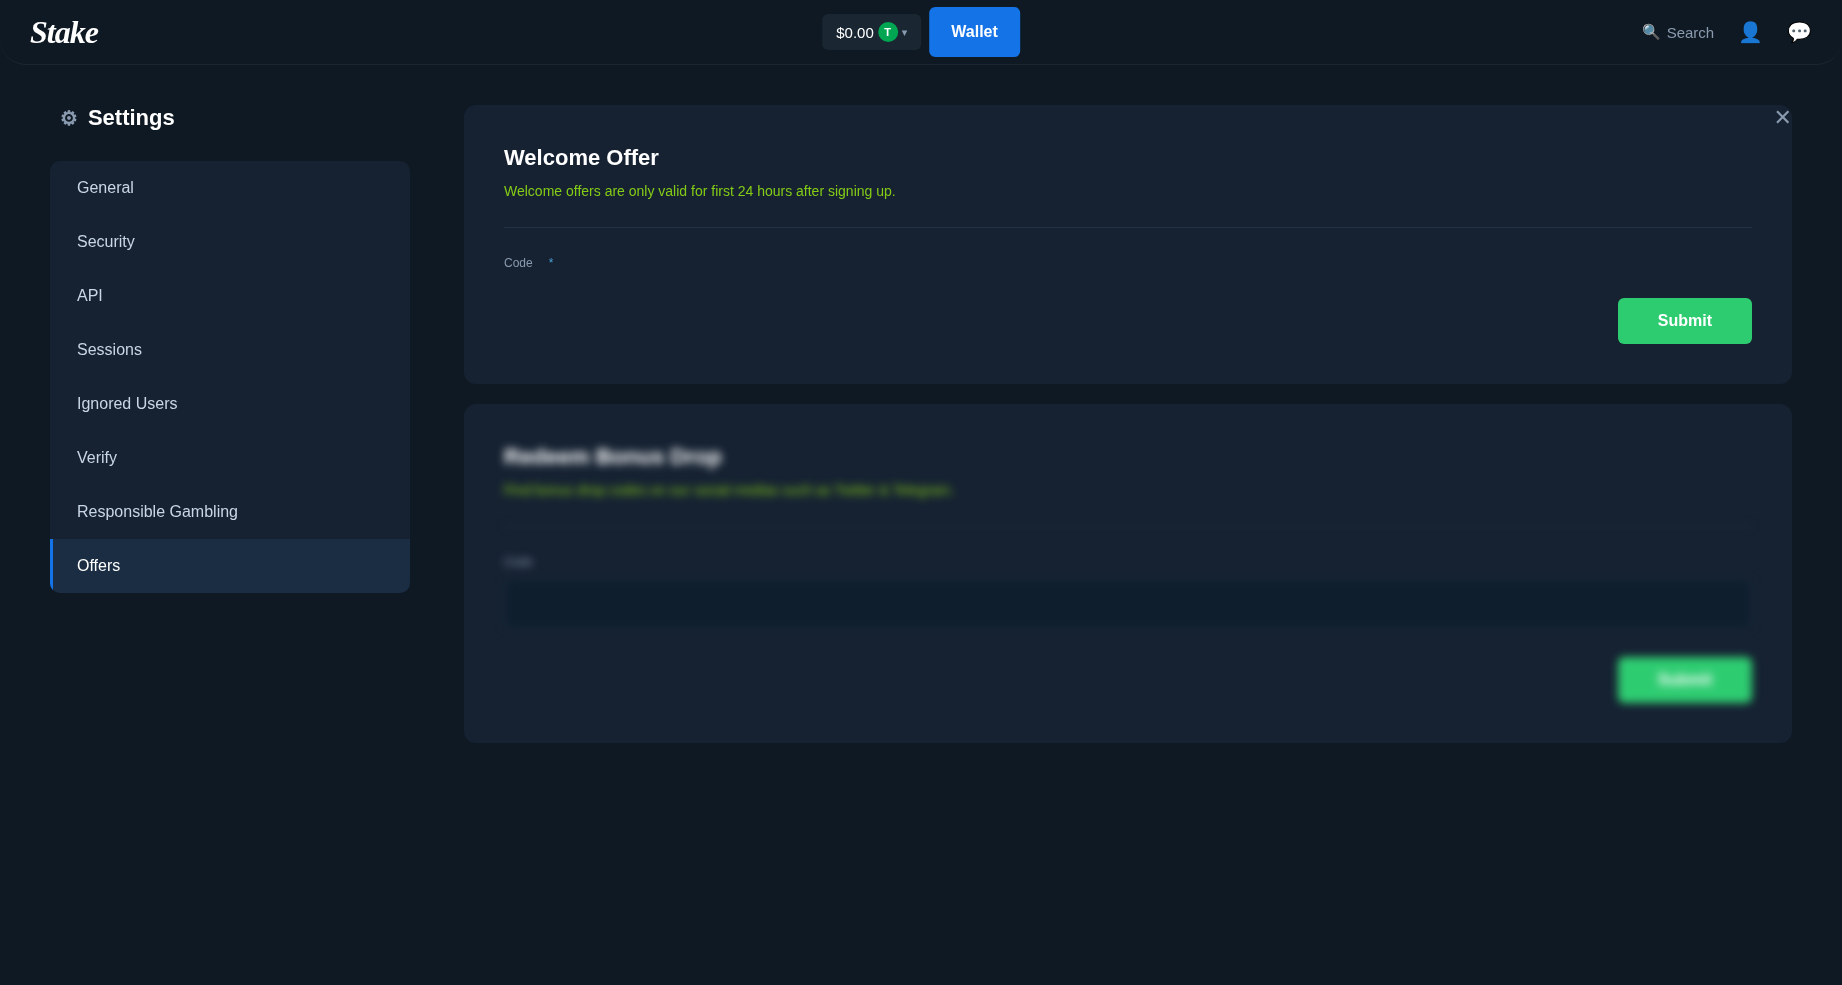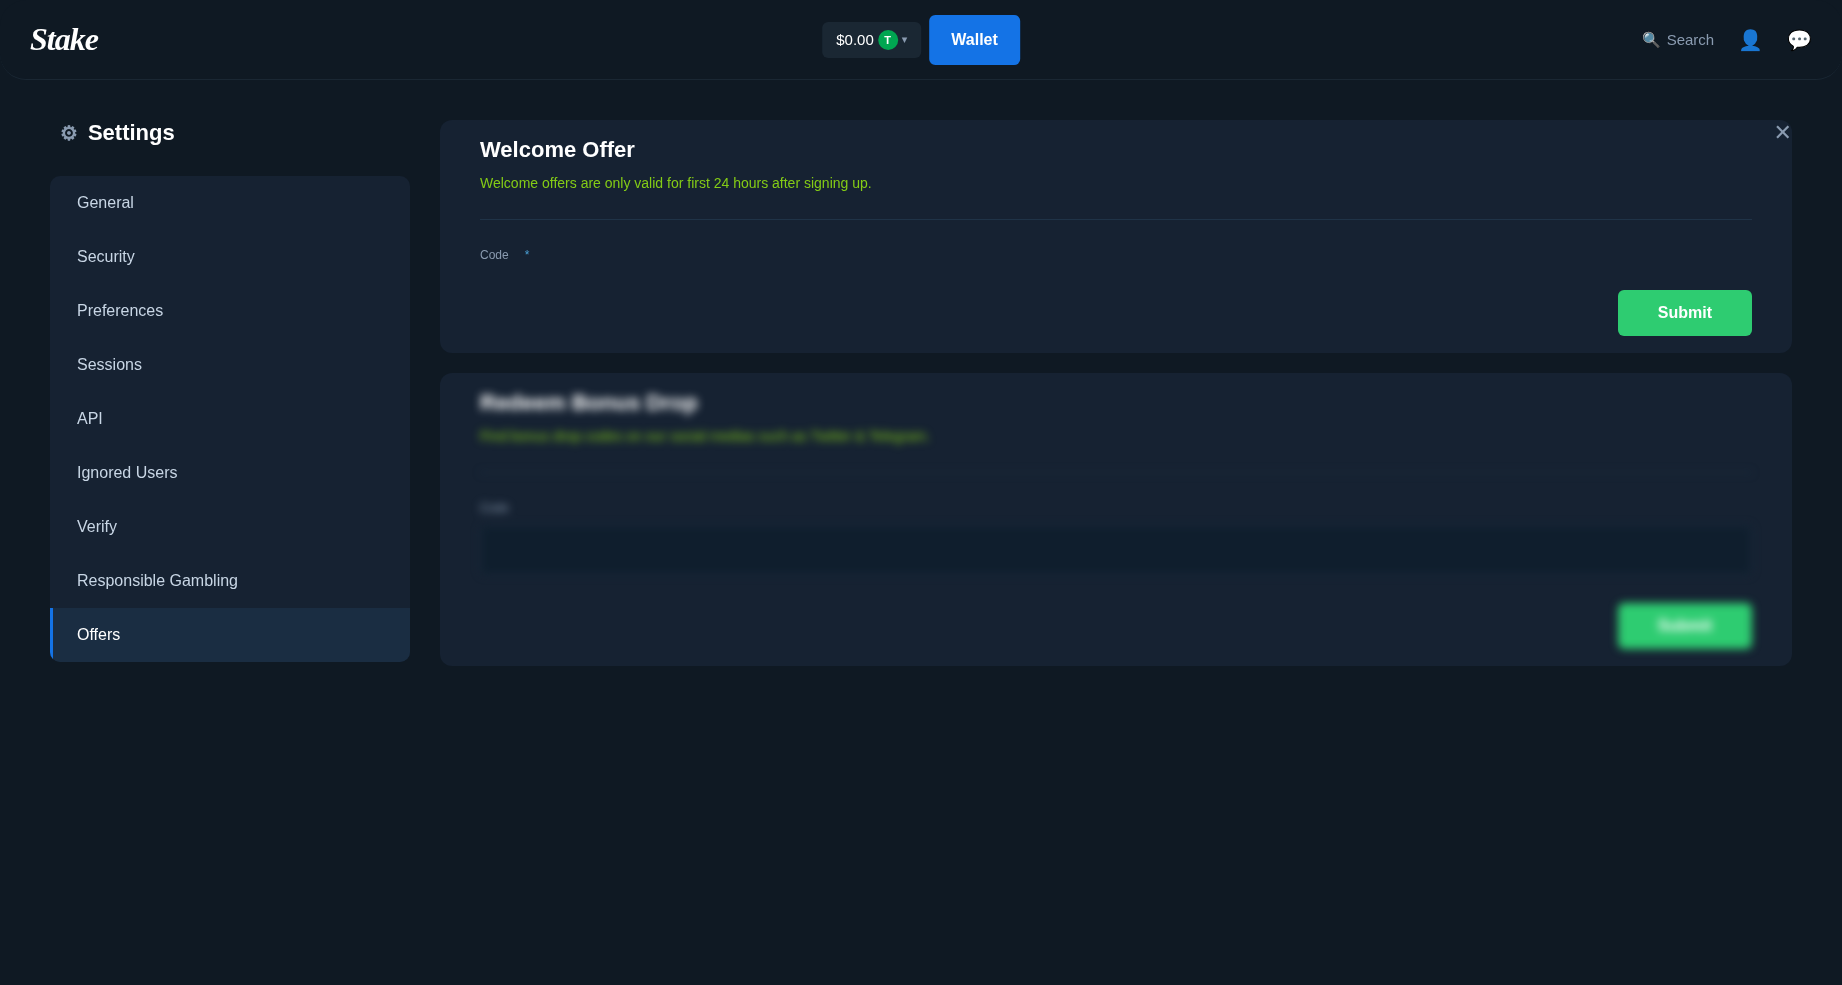--- a/index.html
+++ b/index.html
@@ -9,21 +9,21 @@
       color: #ffffff;
       width: 1842px;
       min-height: 985px;
       overflow-x: hidden;
     }
 
     
     .header {
       background-color: #0f1923;
       border-bottom: 1px solid #1a2733;
-      height: 80px;
+      height: 65px;
       display: flex;
       align-items: center;
       justify-content: space-between;
       padding: 0 30px;
       position: relative;
       border-radius: 26px;
     }
     .header-logo {
       font-family: 'Georgia', serif;
       font-size: 32px;
@@ -166,21 +166,22 @@
       border: none;
       color: #8a9bb0;
       font-size: 22px;
       cursor: pointer;
     }
 
     
     .card {
       background-color: #162232;
       border-radius: 12px;
-      padding: 17px 40px;
+      padding: 40px 40px;
+      margin-left: 24px;
     }
     .card-title {
       font-size: 22px;
       font-weight: 700;
       color: #fff;
       margin-bottom: 12px;
     }
     .card-description {
       font-size: 14px;
       color: #84cc16;
@@ -286,23 +287,22 @@
 
   <div class="settings-panel">
     <div class="settings-title">
       <span class="settings-gear-icon">⚙</span>
       <span>Settings</span>
     </div>
 
     <nav class="sidebar-nav">
       <div class="sidebar-nav-item">General</div>
       <div class="sidebar-nav-item">Security</div>
-      <div class="sidebar-nav-item">Preferences</div>
+      <div class="sidebar-nav-item">API</div>
       <div class="sidebar-nav-item">Sessions</div>
-      <div class="sidebar-nav-item">API</div>
       <div class="sidebar-nav-item">Ignored Users</div>
       <div class="sidebar-nav-item">Verify</div>
       <div class="sidebar-nav-item">Responsible Gambling</div>
       <div class="sidebar-nav-item active">Offers</div>
     </nav>
   </div>
 
   <div class="main-content">
 
     <div class="card">

